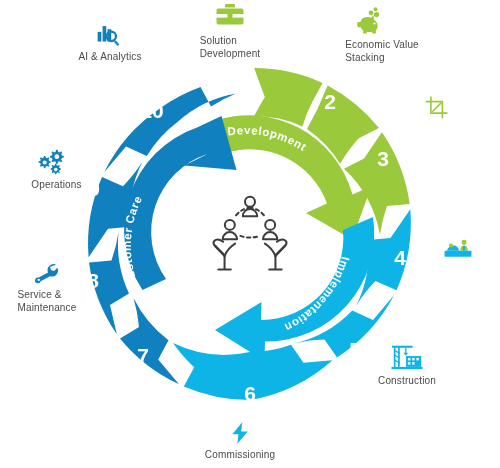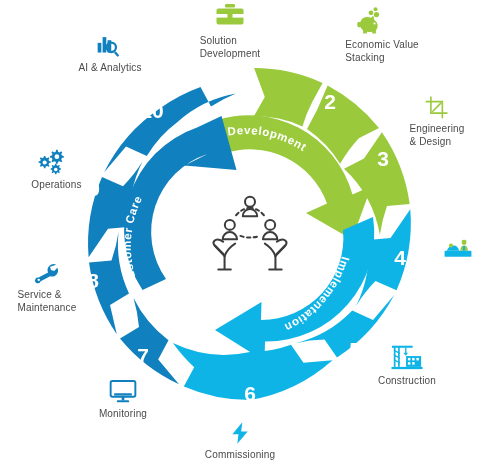--- a/index.html
+++ b/index.html
@@ -298,22 +298,20 @@
   </div>
 
   <div class="outer-item" style="left:378px; top:94px; width:118px;">
     <svg class="outer-icon" viewBox="0 0 34 30" style="width:26px;height:26px;">
       <g fill="none" stroke="#9ACA3C" stroke-width="2.1" stroke-linecap="round">
         <path d="M 9 2 L 9 23 L 30 23"></path>
         <path d="M 3 8 L 24 8 L 24 29"></path>
         <path d="M 11.5 20.5 L 22 10"></path>
       </g>
     </svg>
-    <div class="outer-label" style="position:static;">Engineering
-&amp; Design</div>
   </div>
 
   <div class="outer-item" style="left:398px; top:236px; width:120px;">
     <svg class="outer-icon" viewBox="0 0 34 30" style="width:36px;height:26px;">
       <path d="M 4 17 q 2.5 -6 8 -6 q 4.5 0 6.5 6 z" fill="#0FB4E6"></path>
       <circle cx="9" cy="11" r="2.4" fill="#9ACA3C"></circle>
       <circle cx="24" cy="7.5" r="2.8" fill="#9ACA3C"></circle>
       <path d="M 20.5 5.5 q 3.5 -2.5 7 0 z" fill="#9ACA3C"></path>
       <path d="M 19.5 17 q 0.5 -6 4.5 -6 q 4 0 4.5 6 z" fill="#9ACA3C"></path>
       <rect x="22.8" y="11.5" width="2.2" height="5.5" fill="#0FB4E6"></rect>
@@ -344,29 +342,20 @@
     <div class="outer-label" style="position:static;">Construction</div>
   </div>
 
   <div class="outer-item" style="left:180px; top:420px; width:120px;">
     <svg class="outer-icon" viewBox="0 0 34 30" style="width:26px;height:26px;">
       <path d="M 20 1 L 7 16.5 L 15 16.5 L 13.5 29 L 27 13 L 18.5 13 Z" fill="#0FB4E6"></path>
     </svg>
     <div class="outer-label" style="position:static;">Commissioning</div>
   </div>
 
-  <div class="outer-item" style="left:63px; top:378px; width:120px;">
-    <svg class="outer-icon" viewBox="0 0 34 30" style="width:30px;height:27px;">
-      <rect x="3" y="3" width="28" height="18" rx="2" fill="none" stroke="#1180BE" stroke-width="2.2"></rect>
-      <rect x="7" y="17" width="20" height="2.6" fill="#1180BE"></rect>
-      <rect x="15.5" y="21" width="3" height="4" fill="#1180BE"></rect>
-      <rect x="10" y="25" width="14" height="2.2" rx="1" fill="#1180BE"></rect>
-    </svg>
-    <div class="outer-label" style="position:static;">Monitoring</div>
-  </div>
 
   <div class="outer-item" style="left:-14px; top:262px; width:122px;">
     <svg class="outer-icon" viewBox="0 0 34 30" style="width:32px;height:24px;">
       <path d="M 28.5 3.5 a 7.5 7.5 0 0 0 -10.2 9.6 L 6.5 19.5 a 3.6 3.6 0 1 0 2.6 4.6 l 11.8 -6.3 a 7.5 7.5 0 0 0 9.0 -10.6 l -3.9 3.9 l -4.1 -1.1 l -1.0 -4.1 z" fill="#1180BE"></path>
       <circle cx="6.7" cy="22.3" r="1.5" fill="#ffffff"></circle>
     </svg>
     <div class="outer-label" style="position:static;">Service &amp;
 Maintenance</div>
   </div>
 
@@ -379,21 +368,21 @@
       </g>
       <g fill="#ffffff">
         <circle cx="23.3" cy="9.3" r="2.5"></circle>
         <circle cx="10.2" cy="15.6" r="2.2"></circle>
         <circle cx="22.1" cy="23.0" r="1.9"></circle>
       </g>
     </svg>
     <div class="outer-label" style="position:static;margin-left:11px;">Operations</div>
   </div>
 
-  <div class="outer-item" style="left:48px; top:32px; width:124px;">
+  <div class="outer-item" style="left:48px; top:21px; width:124px;">
     <svg class="outer-icon" viewBox="0 0 34 30" style="width:30px;height:27px;">
       <g fill="#1180BE">
         <rect x="3" y="12" width="4.2" height="11"></rect>
         <rect x="8.6" y="5.5" width="4.2" height="17.5"></rect>
         <rect x="14.2" y="9" width="4.2" height="14"></rect>
         <path d="M 18.5 10.5 a 6.6 6.6 0 1 0 0 13.2 a 6.6 6.6 0 0 0 0 -13.2 z m 0 2.6 a 4.0 4.0 0 1 1 0 8.0 a 4.0 4.0 0 0 1 0 -8.0 z"></path>
         <rect x="23.2" y="21.4" width="2.6" height="6.6" rx="1.2" transform="rotate(-40 24.5 24.7)"></rect>
       </g>
     </svg>
     <div class="outer-label" style="position:static;">AI &amp; Analytics</div>

